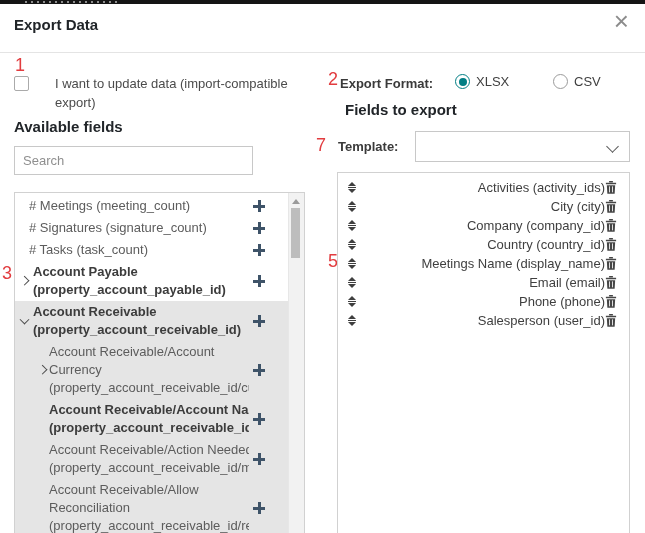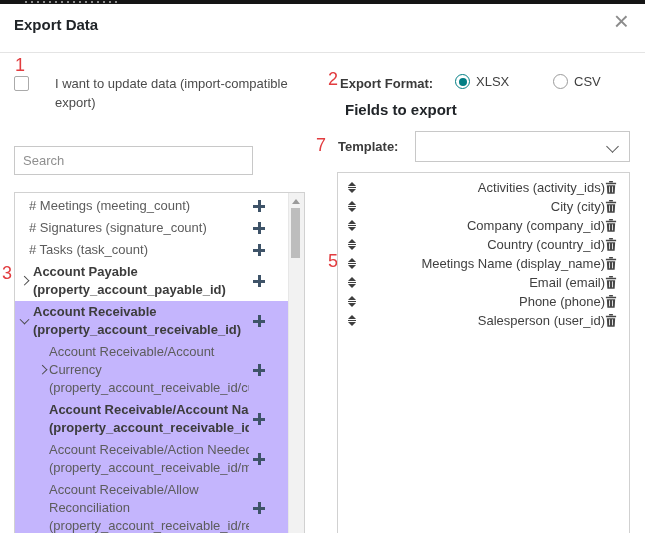--- a/index.html
+++ b/index.html
@@ -50,21 +50,21 @@
   .tpl-select{position:absolute;left:415px;top:131px;width:215px;height:31px;box-sizing:border-box;
     border:1px solid #c8c8c8;background:#fff;cursor:pointer;}
   .tpl-select .dd{position:absolute;right:12px;top:10px;width:8px;height:8px;
     border-right:1.6px solid #555;border-bottom:1.6px solid #555;transform:rotate(45deg);}
 
   
   .leftbox{position:absolute;left:14px;top:192px;width:291px;height:346px;box-sizing:border-box;
     border:1px solid #d1d1d1;background:#fff;overflow:hidden;}
   .leftrows{position:absolute;left:0;top:2px;right:15px;}
   .afrow{position:relative;padding:2px 0;cursor:pointer;}
-  .afrow.hl{background:#c4b5fd;}
+  .afrow.hl{background:#e5e5e5;}
   .lines{padding-right:40px;}
   .line{white-space:nowrap;overflow:hidden;line-height:18px;color:#5c5c5c;}
   .afrow.b .line{font-weight:700;color:#3c3c3c;}
   .st-plain .lines{margin-left:14px;}
   .st-parent .lines{margin-left:18px;}
   .st-child .lines{margin-left:34px;}
   .chev{position:absolute;top:50%;width:6px;height:6px;
     border-right:1.7px solid #4a4a4a;border-bottom:1.7px solid #4a4a4a;}
   .chev.right{transform:translateY(-55%) rotate(-45deg);}
   .chev.down{transform:translateY(-70%) rotate(45deg);}
@@ -122,20 +122,21 @@
   <div class="fmt-label">Export Format:</div>
   <div class="radio-group rg-xlsx">
     <span class="radio sel"></span>
     <span class="radio-lab">XLSX</span>
   </div>
   <div class="radio-group rg-csv">
     <span class="radio"></span>
     <span class="radio-lab">CSV</span>
   </div>
 
+  <div class="avail-h">Available fields</div>
   <div class="fte-h">Fields to export</div>
 
   <input class="search" type="text" placeholder="Search" style="">
 
   <div class="tpl-label">Template:</div>
   <div class="tpl-select">
     <span></span>
     <span class="dd"></span>
   </div>
 

